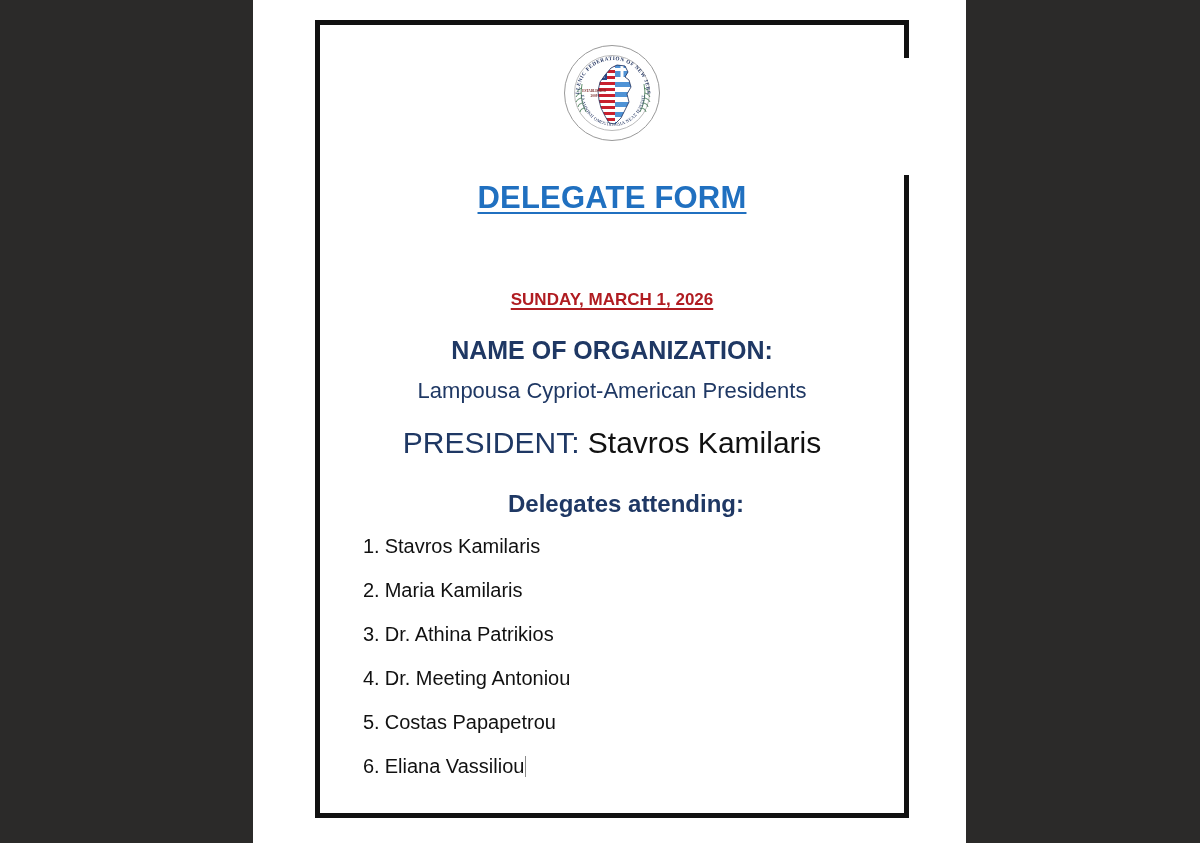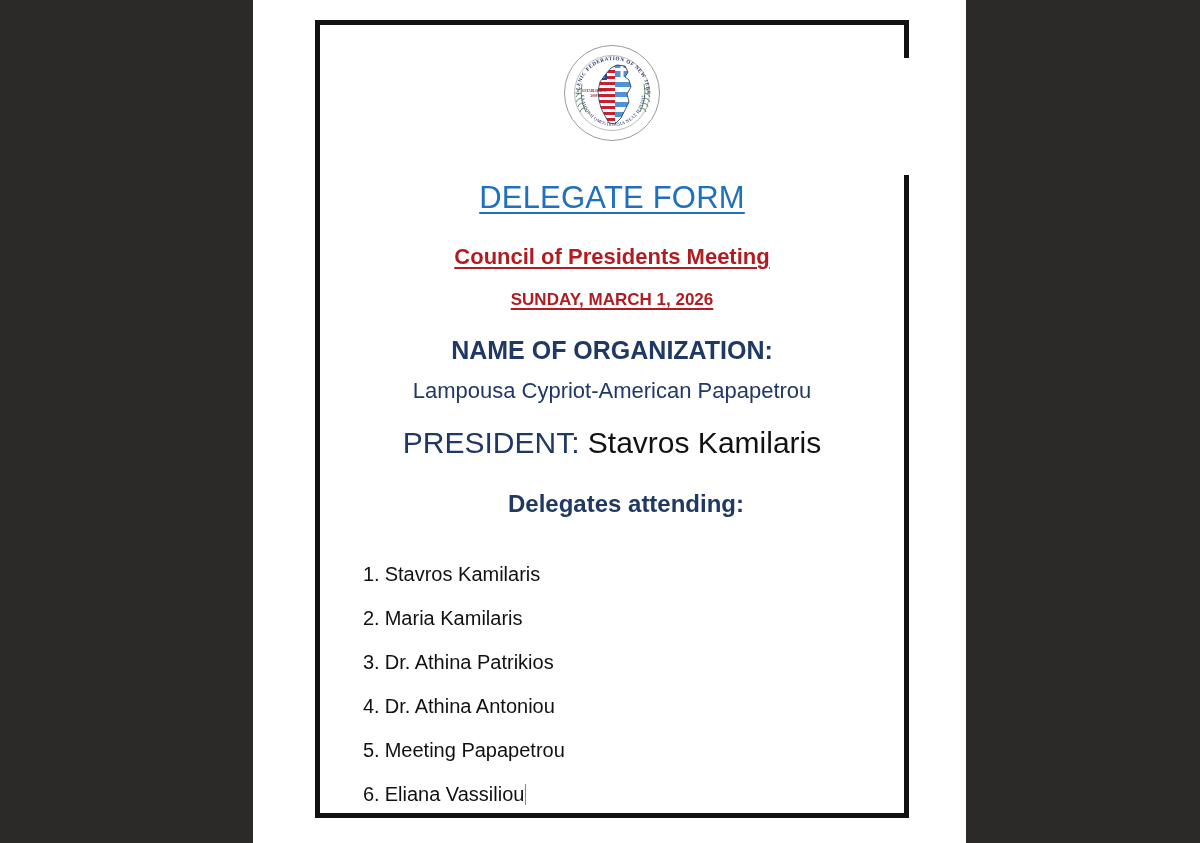--- a/index.html
+++ b/index.html
@@ -106,21 +106,21 @@
   }
 
   
   .line { text-align: center; }
 
   #title-delegate-form {
     position: absolute;
     left: 0; right: 0;
     top: 160px;
     font-size: 31px;
-    font-weight: normal;
+    font-weight: bold;
     color: #2070c0;
     text-decoration: underline;
     text-decoration-thickness: 2px;
     text-underline-offset: 4px;
     letter-spacing: 0.2px;
   }
 
   #subtitle-meeting {
     position: absolute;
     left: 0; right: 0;
@@ -178,21 +178,21 @@
     top: 470px;
     font-size: 24px;
     font-weight: bold;
     color: #1f3864;
     padding-left: 28px;
   }
 
   #delegate-list {
     position: absolute;
     left: 48px;
-    top: 532px;
+    top: 504px;
     width: 500px;
     list-style: none;
     margin: 0;
     padding: 0;
   }
   #delegate-list li {
     font-size: 20px;
     color: #111111;
     line-height: 44px;
     text-align: left;
@@ -310,39 +310,38 @@
               <textPath href="#arcBottom" startOffset="50%" text-anchor="middle">ΕΛΛΗΝΙΚΗ ΟΜΟΣΠΟΝΔΙΑ ΝΕΑΣ ΙΕΡΣΕΗΣ</textPath>
             </text>
             <text class="seal-est" x="29" y="46" text-anchor="middle">ESTABLISHED</text>
             <text class="seal-est" x="29" y="51" text-anchor="middle">2009</text>
           </svg>
         </div>
       </div>
 
       <div class="line" id="title-delegate-form">DELEGATE FORM</div>
 
-      <div class="line" id="subtitle-meeting">Council of Presidents Meeting</div>
 
       <div class="line" id="subtitle-date">SUNDAY, MARCH 1, 2026</div>
 
       <div class="line" id="label-org">NAME OF ORGANIZATION:</div>
 
-      <div class="line" id="value-org">Lampousa Cypriot-American Papapetrou</div>
+      <div class="line" id="value-org">Lampousa Cypriot-American Presidents</div>
 
       <div class="line" id="president-line">
         <span class="plabel">PRESIDENT:</span>
         <span class="pname">Stavros Kamilaris</span>
       </div>
 
       <div class="line" id="label-delegates">Delegates attending:</div>
 
       <ul id="delegate-list">
           <li><span class="num">1.</span><span>Stavros Kamilaris</span></li>
           <li><span class="num">2.</span><span>Maria Kamilaris</span></li>
           <li><span class="num">3.</span><span>Dr. Athina Patrikios</span></li>
-          <li><span class="num">4.</span><span>Dr. Athina Antoniou</span></li>
-          <li><span class="num">5.</span><span>Meeting Papapetrou</span></li>
+          <li><span class="num">4.</span><span>Dr. Meeting Antoniou</span></li>
+          <li><span class="num">5.</span><span>Costas Papapetrou</span></li>
           <li><span class="num">6.</span><span>Eliana Vassiliou</span><span class="caret"></span></li>
         </ul>
 
     </div>
   </div>
 </div>
 
 </body></html>

